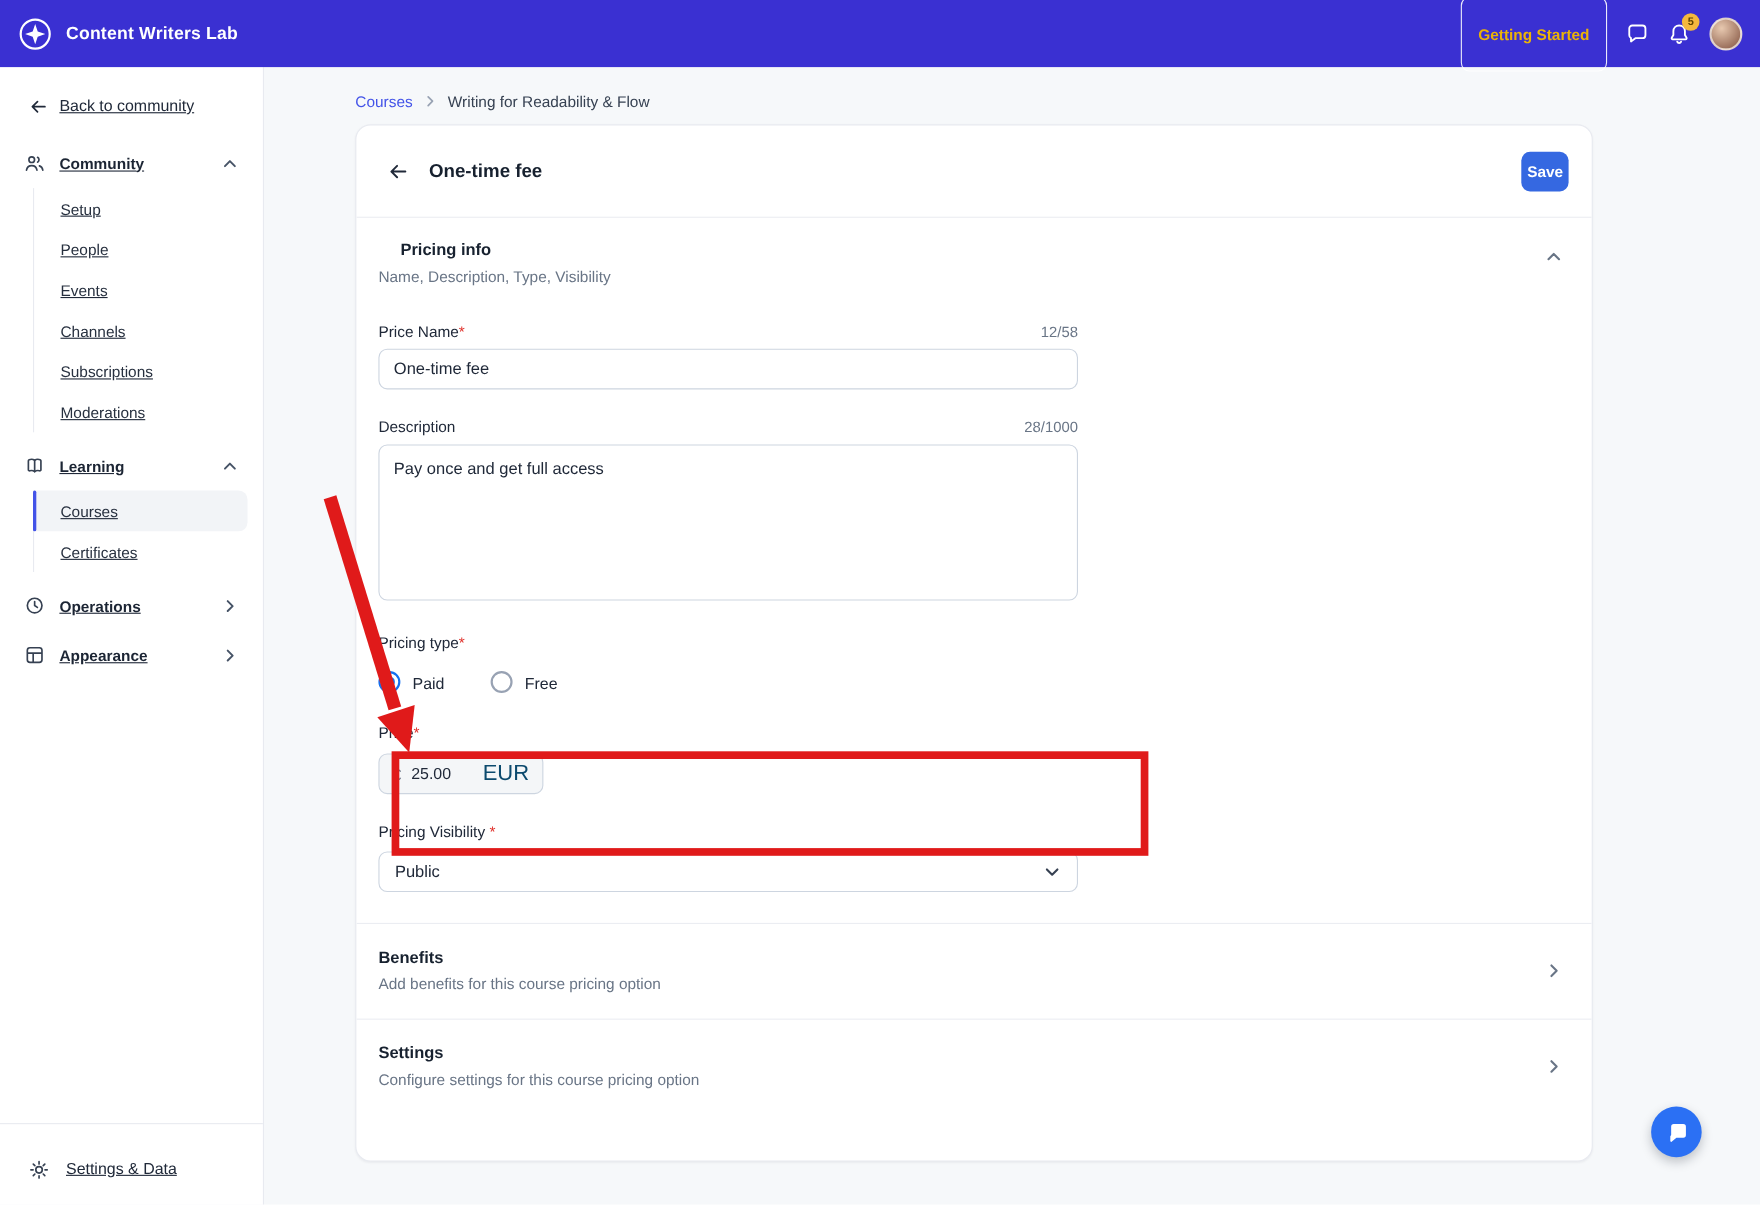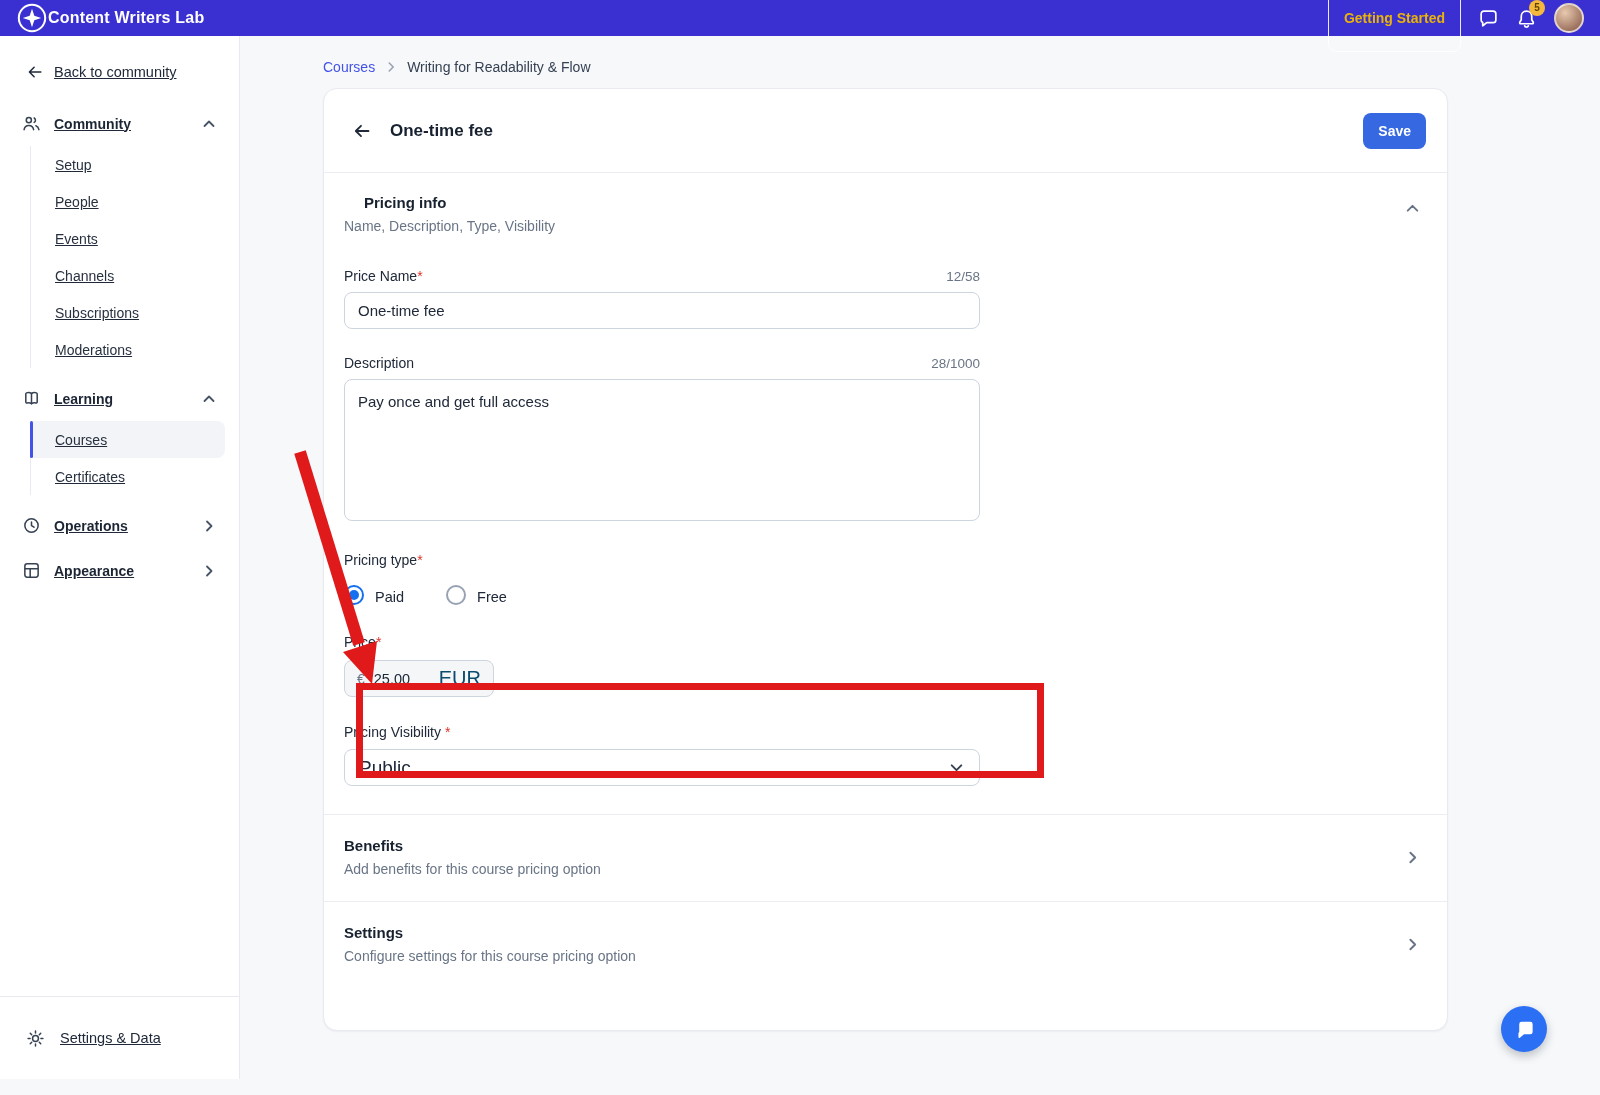--- a/index.html
+++ b/index.html
@@ -1,20 +1,20 @@
 <!DOCTYPE html>
 <html><head>
 <meta charset="utf-8">
 <style>
   * { margin:0; padding:0; box-sizing:border-box; }
   html,body { width:1600px; height:1095px; }
   body { font-family:"Liberation Sans","DejaVu Sans",sans-serif; background:#F6F8FA; position:relative; overflow:hidden; color:#202939; }
 
   
-  .topbar { height:36px; background:#3A30D2; display:flex; align-items:center; padding:0 16px; gap:0; position:relative; z-index:10; }
+  .topbar { height:61px; background:#3A30D2; display:flex; align-items:center; padding:0 16px; gap:12px; position:relative; z-index:10; }
   .logo { width:32px; height:32px; flex:0 0 auto; }
   .brand { color:#fff; font-size:16px; font-weight:700; letter-spacing:.2px; }
   .topbar-right { margin-left:auto; display:flex; align-items:center; gap:17px; }
   .btn-getting-started { background:transparent; border:1.5px solid rgba(255,255,255,.9); color:#eab308; font:600 14px "Liberation Sans",sans-serif; padding:25px 15px; border-radius:8px; cursor:pointer;text-align:right; }
   .icon-btn { background:none; border:none; cursor:pointer; position:relative; display:flex; }
   .badge { position:absolute; top:-8px; right:-8px; background:#F4B83D; color:#5E4300; font-size:10px; font-weight:700; min-width:16px; height:16px; border-radius:8px; display:flex; align-items:center; justify-content:center; padding:0 4px; }
   .avatar { width:30px; height:30px; border-radius:50%; background:radial-gradient(circle at 35% 30%, #E8C9B0, #9A6F5B 75%); border:2px solid rgba(255,255,255,.65); }
 
   .layout { display:flex; height:1043px; }
 
@@ -34,21 +34,21 @@
   
   .main { flex:1; padding:23px 0 0 83px; }
   .breadcrumb { display:flex; align-items:center; gap:9px; font-size:14px; margin-bottom:13px; }
   .breadcrumb .parent { color:#4353E8; cursor:pointer; }
   .breadcrumb .current { color:#364152; }
 
   .card { width:1125px; background:#fff; border:1px solid #E8EAF0; border-radius:14px; box-shadow:0 1px 2px rgba(16,24,40,.05); overflow:hidden; }
   .card-header { height:84px; display:flex; align-items:center; padding:0 21px 0 24px; border-bottom:1px solid #EBEDF2; }
   .back-btn { background:none; border:none; cursor:pointer; display:flex; padding:4px; }
   .card-title { font-size:17px; font-weight:700; margin-left:14px; color:#17212F; }
-  .btn-save { margin-left:auto; background:#3568E1; color:#fff; border:none; border-radius:8px; font:600 14px "Liberation Sans",sans-serif; padding:10px 15px; cursor:pointer; }
+  .btn-save { margin-left:auto; background:#3568E1; color:#fff; border:none; border-radius:8px; font:600 14px "Liberation Sans",sans-serif; padding:10px 5px; cursor:pointer; }
 
   .section-head { display:flex; align-items:flex-start; padding:21px 26px 0 20px; cursor:pointer; }
   .section-head h2 { font-size:15px; font-weight:700; color:#17212F;margin-left:20px; }
   .section-head .sub { font-size:14px; color:#697586; margin-top:7px; font-weight:400; }
   .section-head .chev { margin-left:auto; margin-top:6px; display:flex; }
 
   .fields { padding:0 20px; }
   .field { width:636px; }
   .f-name { margin-top:34px; } .f-desc { margin-top:26px; } .f-type { margin-top:30px; }
   .f-price { margin-top:28px; } .f-vis { margin-top:26px; }
@@ -63,21 +63,21 @@
   .radio { display:flex; align-items:flex-end; gap:11px; cursor:pointer; font-size:14.5px; }
   .rdot { width:20px; height:20px; border-radius:50%; border:2px solid #98A2B3; position:relative; background:#fff; flex:0 0 auto; }
   .radio.checked .rdot { border-color:#1570EF; }
   .radio.checked .rdot::after { content:""; position:absolute; inset:3px; border-radius:50%; background:#1570EF; }
 
   .price-group { margin-top:9px; width:150px; height:37px; display:flex; align-items:center; border:1px solid #CDD5E0; background:#F4F6F8; border-radius:8px; padding:0 12px; gap:9px; }
   .price-group .sym { color:#697586; font-size:14px; }
   .price-amount { border:none; background:transparent; width:52px; font:400 14.5px "Liberation Sans",sans-serif; color:#202939; outline:none; }
   .price-group .cur { margin-left:auto; color:#0c4a6e; font-size:20px; }
 
-  .select { margin-top:8px; height:37px; border:1px solid #CDD5E0; border-radius:8px; display:flex; align-items:center; justify-content:space-between; padding:0 14px; font-size:19px; cursor:pointer; background:#fff; }
+  .select { margin-top:8px; height:37px; border:1px solid #CDD5E0; border-radius:8px; display:flex; align-items:center; justify-content:space-between; padding:0 14px; font-size:15px; cursor:pointer; background:#fff; }
 
   .hr { height:1px; background:#EBEDF2; margin-top:28px; }
   .row-link { display:flex; align-items:center; padding:22px 26px 24px 20px; cursor:pointer; }
   .row-link .tx h3 { font-size:15px; font-weight:700; color:#17212F; }
   .row-link .tx p { font-size:14px; color:#697586; margin-top:7px; }
   .row-link .chev { margin-left:auto; display:flex; }
   .card-bottom { height:42px; }
 
   
   .ann-box { position:absolute; left:356px; top:683px; width:688px; height:95px; border:7px solid #E01A1A; z-index:40; pointer-events:none; }

